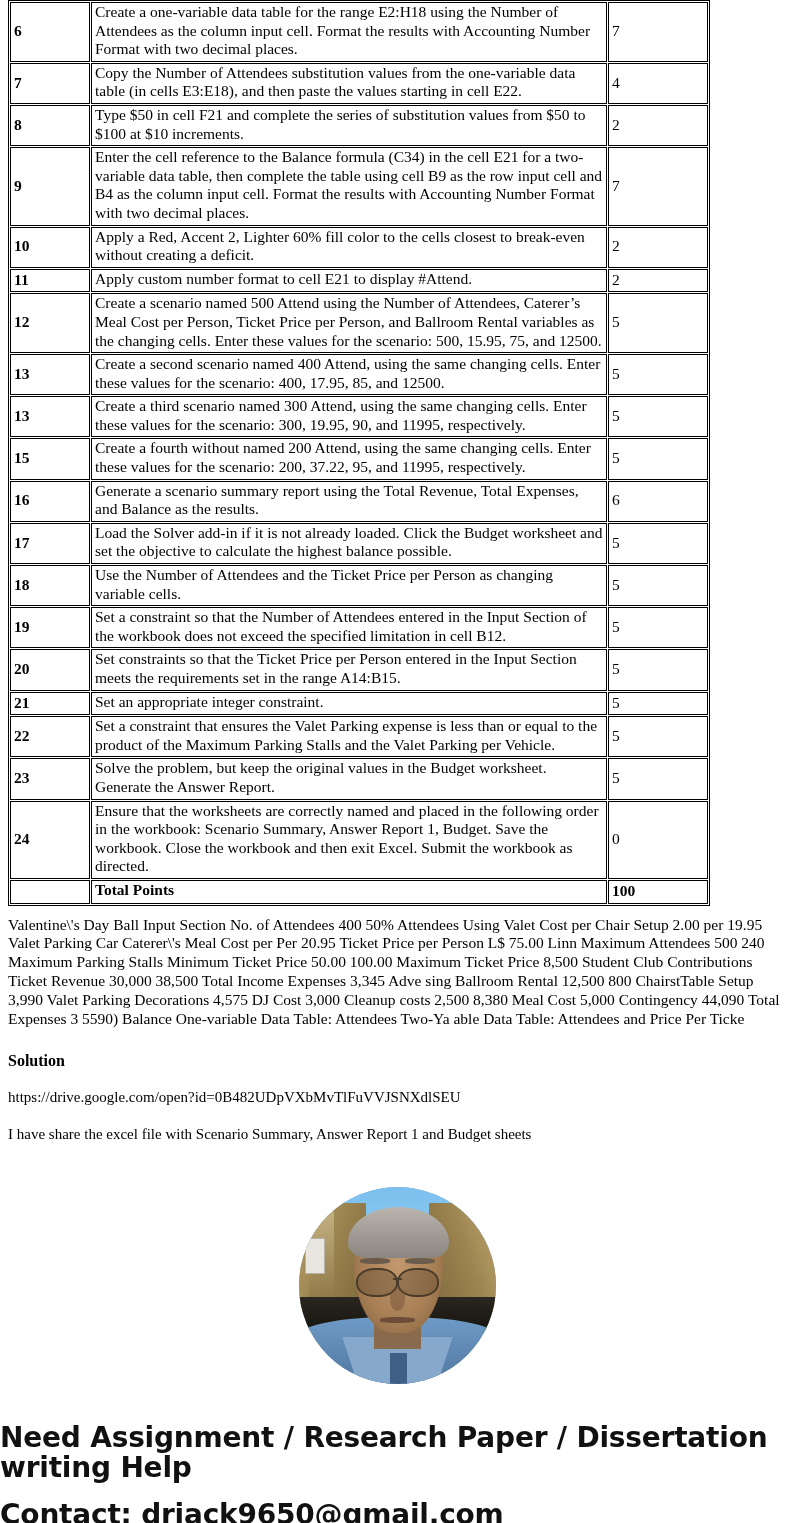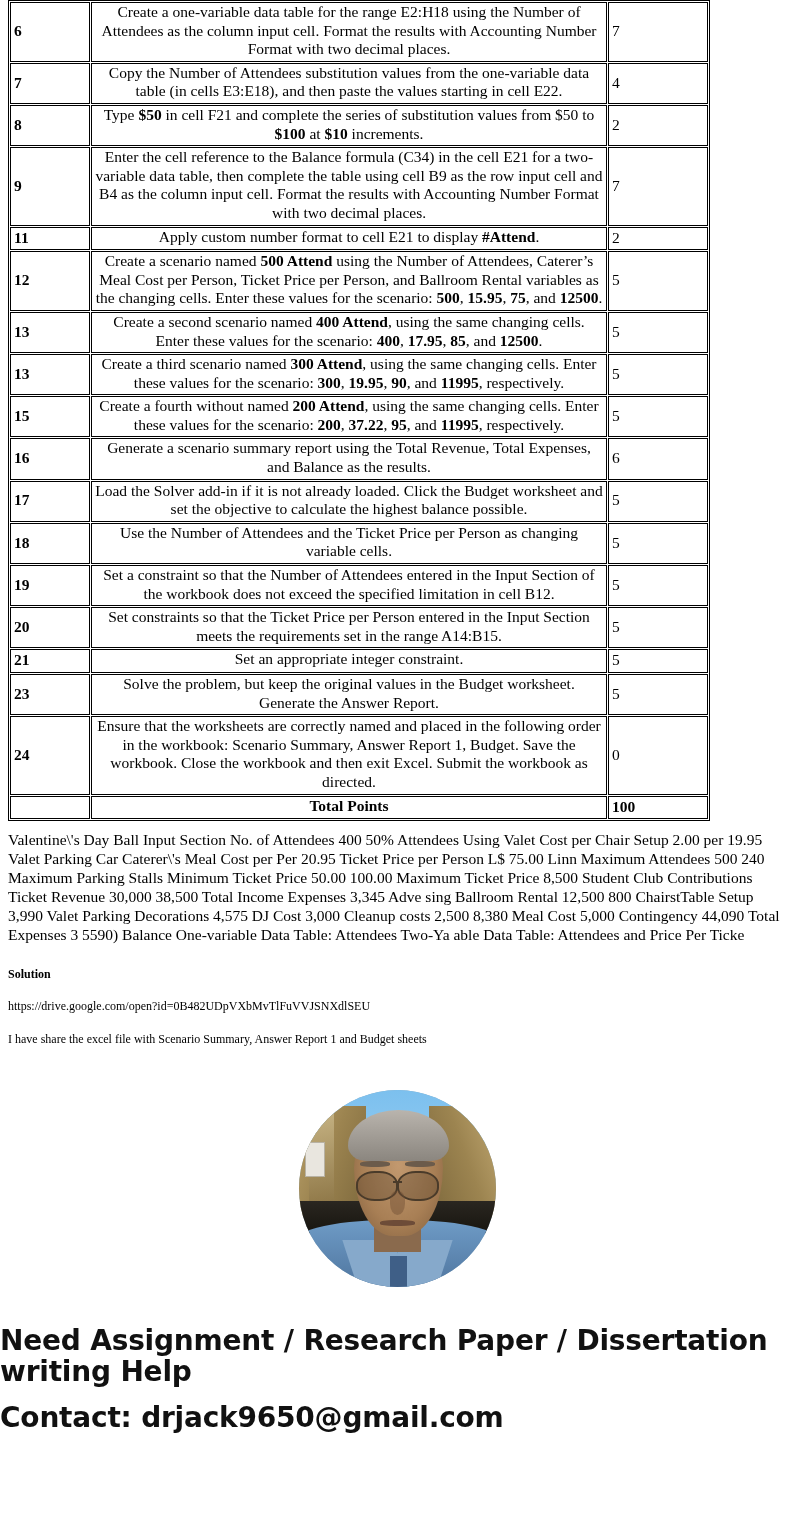--- a/index.html
+++ b/index.html
@@ -33,52 +33,52 @@
     background: #ffffff;
   }
   .grade-table td {
     border: 1px solid #000;
     padding: 1px 3px 2px 3px;
     vertical-align: middle;
     font-size: 15.5px;
     line-height: 1.2;
   }
   .col-step  { width: 72px; font-weight: bold; }
-  .col-desc  { width: 508px; text-align: center; }
+  .col-desc  { width: 508px; }
   .col-pts   { width: 92px; }
 
   .grade-table td.col-desc  { vertical-align: top; padding-top: 0px; }
   .grade-table td.col-step  { vertical-align: middle; }
   .grade-table td.col-pts   { vertical-align: middle; }
 
   .row-total td { font-weight: bold; }
   .row-total .col-desc { vertical-align: middle; }
 
-  b, strong { font-weight: bold; }
+  b, strong { font-weight: normal; }
 
   
   .runon {
     margin: 10px 1px 0 8px;
     width: 772px;
     text-align: left;
     font-size: 15.5px;
     line-height: 1.22;
   }
 
   
   h3.solution-heading {
     margin: 22px 0 0 8px;
-    font-size: 12px;
+    font-size: 16px;
     font-weight: bold;
     font-family: "Liberation Serif", "DejaVu Serif", serif;
   }
 
   p.body-line {
     margin: 18px 0 0 8px;
-    font-size: 12px;
+    font-size: 15px;
   }
 
   
   .avatar-wrap {
     margin-top: 44px;
     height: 198px;
     position: relative;
   }
   .avatar {
     position: absolute;
@@ -209,20 +209,25 @@
           <td class="col-step">8</td>
           <td class="col-desc"><span>Type </span><b>$50</b><span> in cell F21 and complete the series of substitution values from $50 to </span><b>$100</b><span> at </span><b>$10</b><span> increments.</span></td>
           <td class="col-pts">2</td>
         </tr>
         <tr>
           <td class="col-step">9</td>
           <td class="col-desc"><span>Enter the cell reference to the Balance formula (C34) in the cell E21 for a two-variable data table, then complete the table using cell B9 as the row input cell and B4 as the column input cell. Format the results with Accounting Number Format with two decimal places.</span></td>
           <td class="col-pts">7</td>
         </tr>
         <tr>
+          <td class="col-step">10</td>
+          <td class="col-desc"><span>Apply a Red, Accent 2, Lighter 60% fill color to the cells closest to break-even without creating a deficit.</span></td>
+          <td class="col-pts">2</td>
+        </tr>
+        <tr>
           <td class="col-step">11</td>
           <td class="col-desc"><span>Apply custom number format to cell E21 to display </span><b>#Attend</b><span>.</span></td>
           <td class="col-pts">2</td>
         </tr>
         <tr>
           <td class="col-step">12</td>
           <td class="col-desc"><span>Create a scenario named </span><b>500 Attend</b><span> using the Number of Attendees, Caterer’s Meal Cost per Person, Ticket Price per Person, and Ballroom Rental variables as the changing cells. Enter these values for the scenario: </span><b>500</b><span>, </span><b>15.95</b><span>, </span><b>75</b><span>, and </span><b>12500</b><span>.</span></td>
           <td class="col-pts">5</td>
         </tr>
         <tr>
@@ -261,20 +266,25 @@
           <td class="col-pts">5</td>
         </tr>
         <tr>
           <td class="col-step">20</td>
           <td class="col-desc"><span>Set constraints so that the Ticket Price per Person entered in the Input Section meets the requirements set in the range A14:B15.</span></td>
           <td class="col-pts">5</td>
         </tr>
         <tr>
           <td class="col-step">21</td>
           <td class="col-desc"><span>Set an appropriate integer constraint.</span></td>
+          <td class="col-pts">5</td>
+        </tr>
+        <tr>
+          <td class="col-step">22</td>
+          <td class="col-desc"><span>Set a constraint that ensures the Valet Parking expense is less than or equal to the product of the Maximum Parking Stalls and the Valet Parking per Vehicle.</span></td>
           <td class="col-pts">5</td>
         </tr>
         <tr>
           <td class="col-step">23</td>
           <td class="col-desc"><span>Solve the problem, but keep the original values in the Budget worksheet. Generate the Answer Report.</span></td>
           <td class="col-pts">5</td>
         </tr>
         <tr>
           <td class="col-step">24</td>
           <td class="col-desc"><span>Ensure that the worksheets are correctly named and placed in the following order in the workbook: Scenario Summary, Answer Report 1, Budget. Save the workbook. Close the workbook and then exit Excel. Submit the workbook as directed.</span></td>

